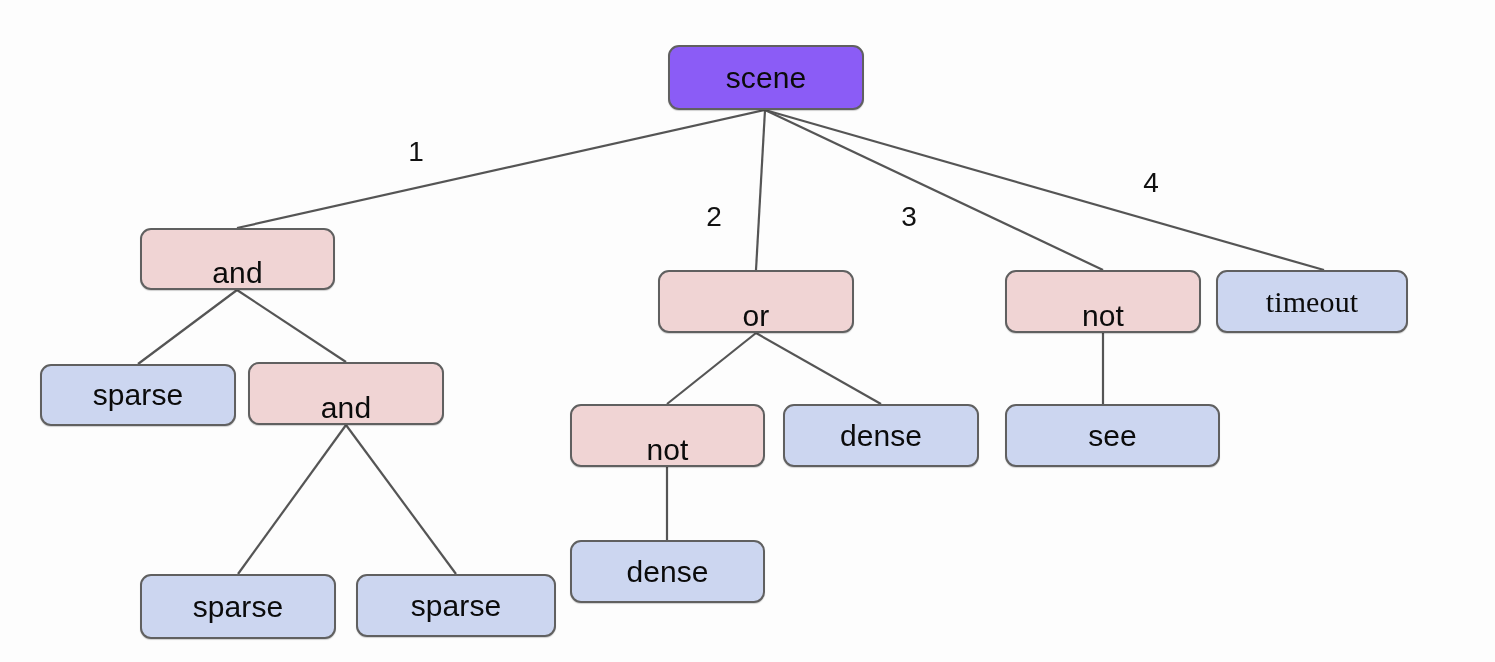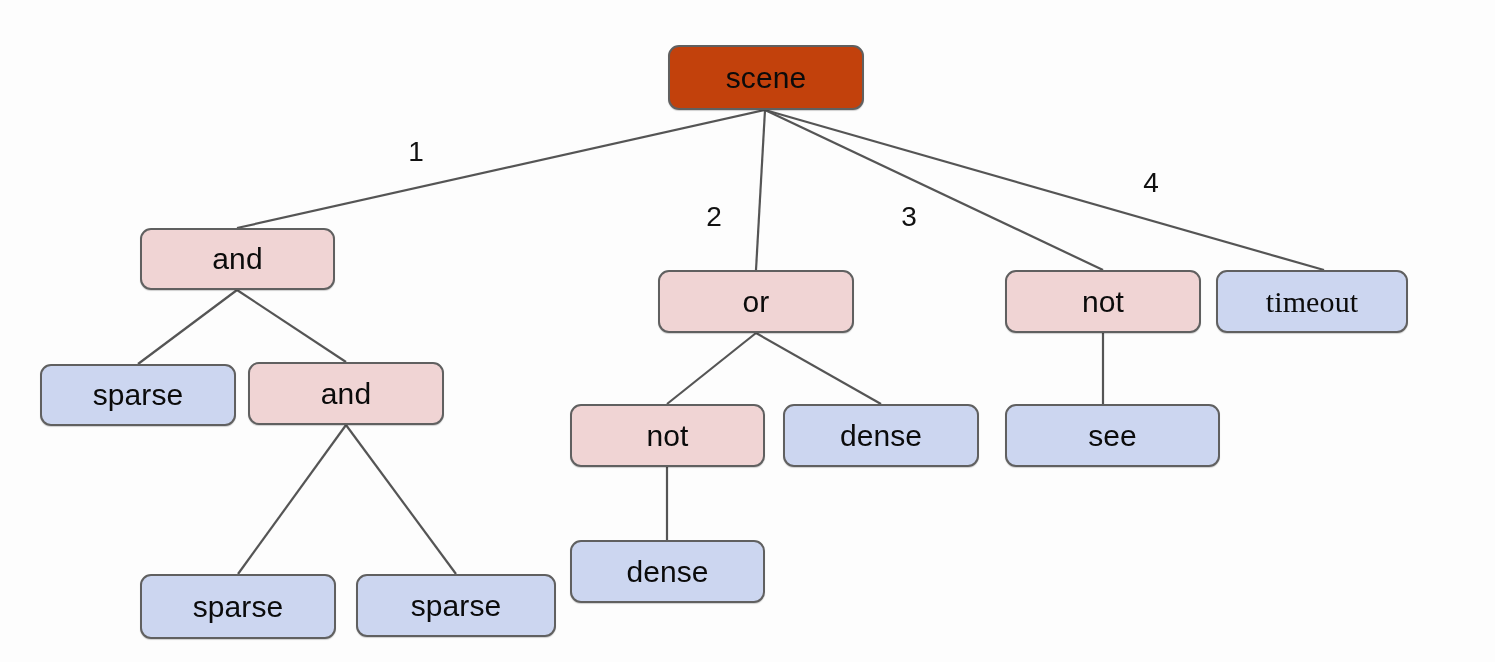--- a/index.html
+++ b/index.html
@@ -34,22 +34,22 @@
     justify-content: center;
     border: 2px solid #606060;
     border-radius: 11px;
     color: #0b0b0b;
     font-size: 30px;
     line-height: 1;
     letter-spacing: 0.1px;
     white-space: nowrap;
     box-shadow: 0 1px 1px rgba(0,0,0,0.18);
   }
-  .node-root   { background: #c2410c; }
-  .node-op     { background: #f0d4d4; }
+  .node-root   { background: #8b5cf6; }
+  .node-op     { background: #f0d4d4; align-items: flex-end; }
   .node-leaf   { background: #ccd6f0; }
   .edge-label {
     position: absolute;
     color: #111111;
     font-size: 28px;
     line-height: 1;
     white-space: nowrap;
     transform: translate(-50%, -50%);
   }
 </style>

